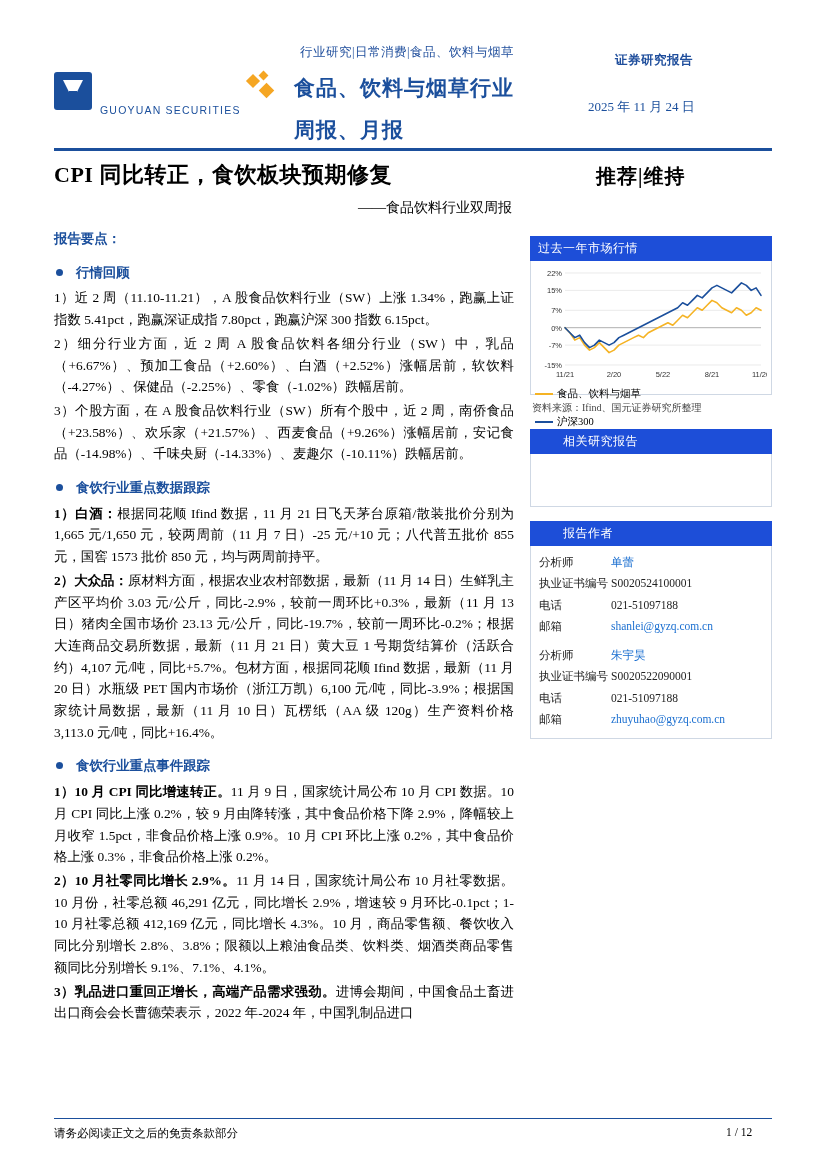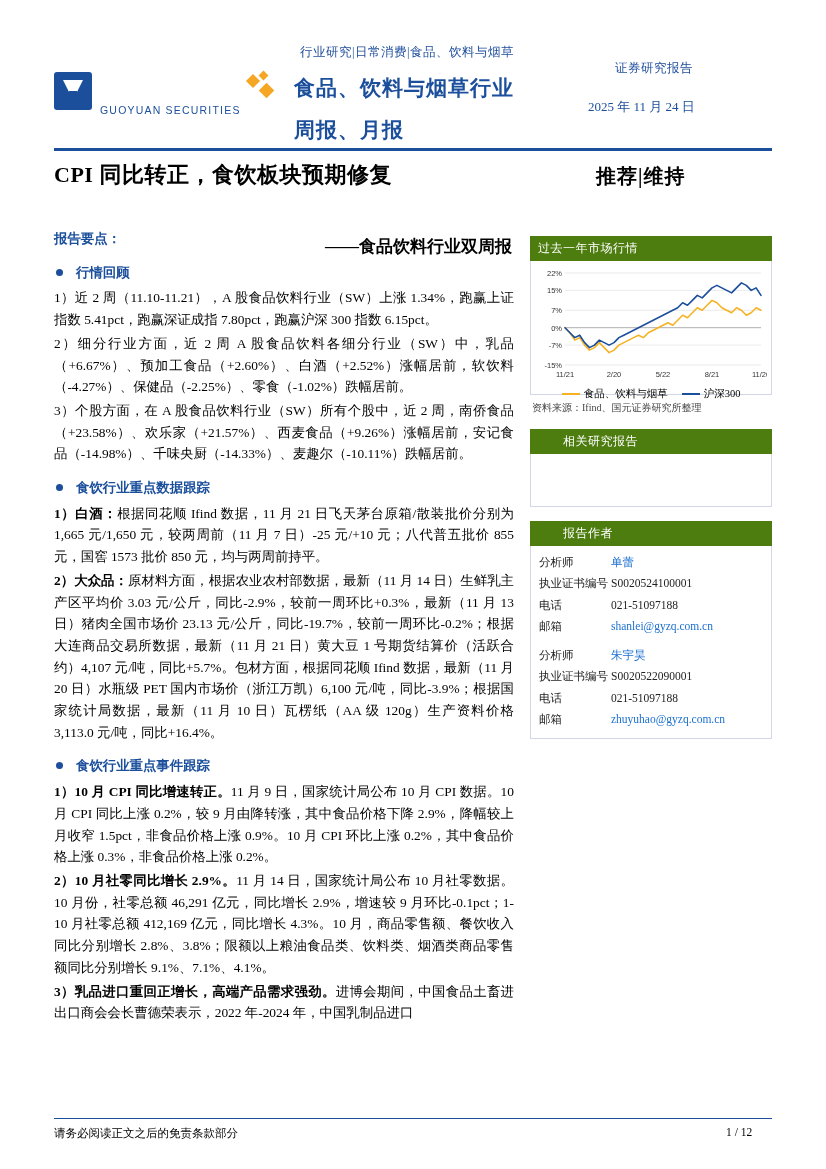--- a/index.html
+++ b/index.html
@@ -35,24 +35,25 @@
     position: absolute;
     left: 300px;
     top: 0;
     font-size: 12.5px;
     color: #1f4e9c;
     letter-spacing: 0.5px;
   }
   .header-right {
     position: absolute;
     left: 615px;
-    top: 16px;
+    top: 8px;
     font-size: 12.5px;
     color: #1f4e9c;
     letter-spacing: 0.5px;
+    font-weight: bold;
   }
 
   
   .logo-block {
     position: absolute;
     left: 54px;
     top: 66px;
     width: 215px;
     height: 62px;
   }
@@ -172,23 +173,22 @@
     font-size: 20px;
     font-weight: bold;
     letter-spacing: 1px;
   }
   .sub-title {
     position: absolute;
     left: 320px;
     top: 199px;
     width: 192px;
     text-align: right;
-    font-size: 17px;
-    font-weight: bold;
-    margin-top: 36px;
+    font-size: 14px;
+    font-weight: normal;
   }
 
   
   .left-col {
     position: absolute;
     left: 54px;
     top: 228px;
     width: 460px;
     font-size: 13.4px;
     line-height: 1.62;
@@ -222,21 +222,21 @@
   .para b { font-weight: bold; }
 
   
   .right-col {
     position: absolute;
     left: 530px;
     top: 236px;
     width: 242px;
   }
   .panel-head {
-    background: #4d7c0f;
+    background: #1d4ed8;
     color: #fff;
     font-size: 12px;
     padding: 4px 8px;
     letter-spacing: 0.5px;
     font-family: "Liberation Serif", serif;
   }
   .chart-box {
     border: 1px solid #cfd8e4;
     border-top: none;
     padding: 6px 4px 4px 4px;
@@ -244,20 +244,21 @@
     position: relative;
     box-sizing: border-box;
   }
   .chart-svg { display: block; }
   .legend {
     display: flex;
     justify-content: center;
     gap: 14px;
     font-size: 10.5px;
     margin-top: 2px;
+    flex-direction: column;
   }
   .legend .li { display: flex; align-items: center; gap: 4px; }
   .legend .sw { width: 18px; height: 2px; display: inline-block; }
   .src {
     font-size: 10px;
     color: #444;
     margin-top: 6px;
     padding-left: 2px;
   }
 

